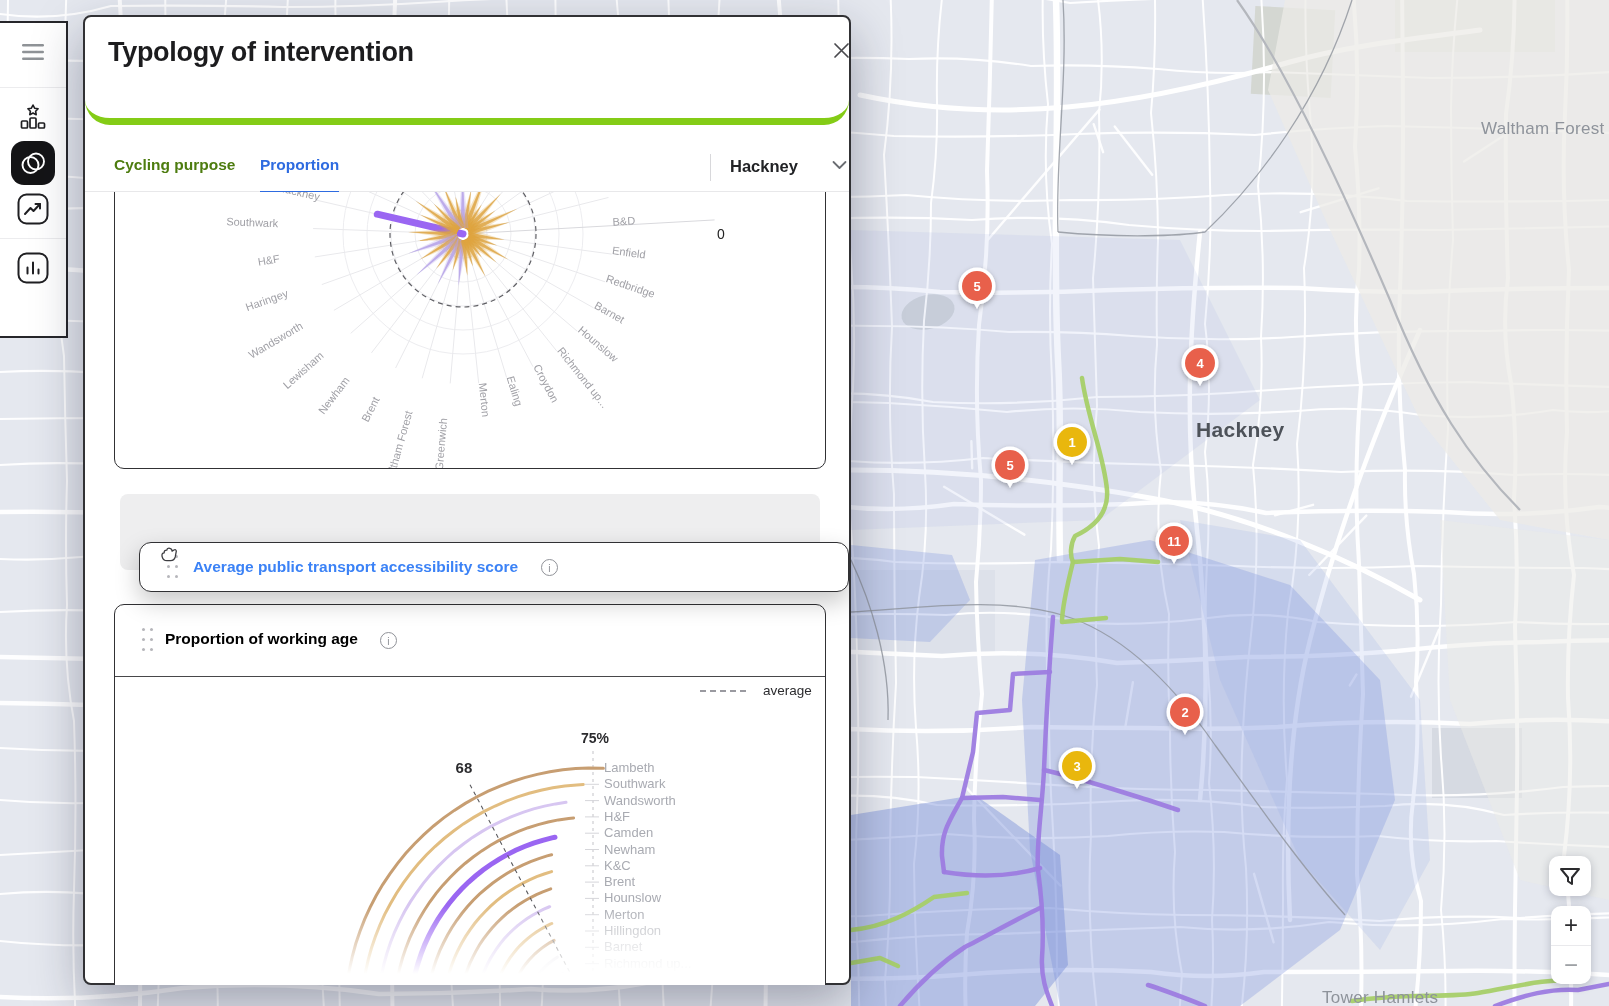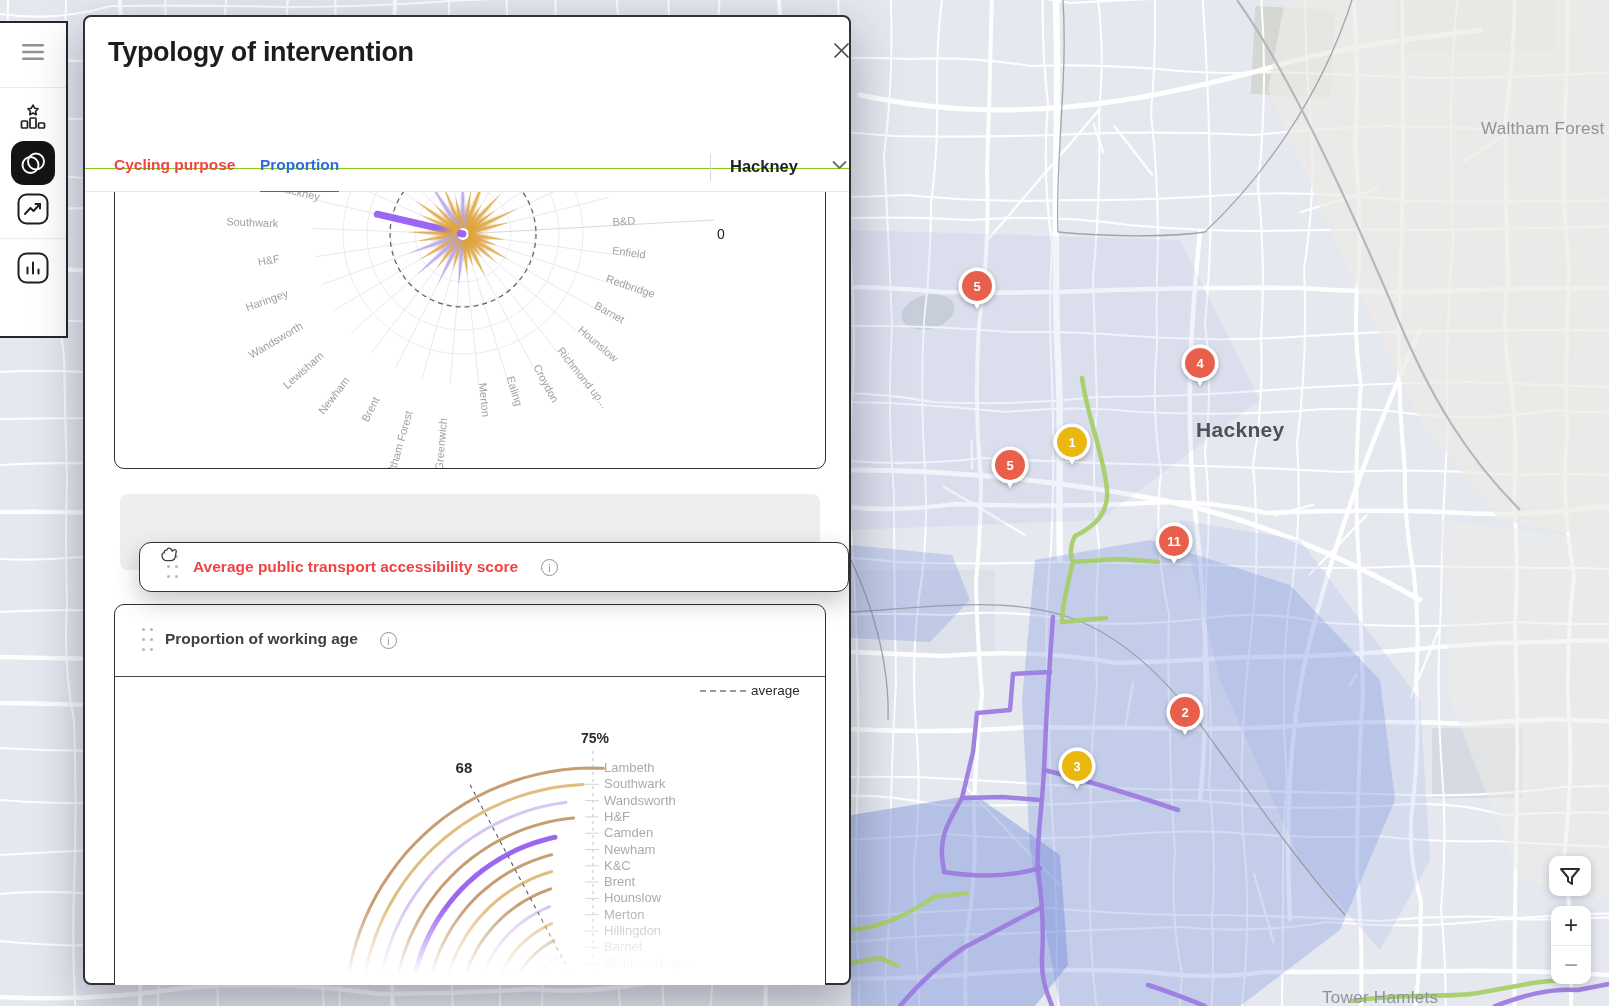--- a/index.html
+++ b/index.html
@@ -20,50 +20,50 @@
   .sidebar{position:absolute;left:0;top:21px;width:68px;height:317px;background:#fff;
     border:2px solid #26262a;border-left:none;box-sizing:border-box;}
   .sb-item{height:46px;display:flex;align-items:center;justify-content:center;cursor:pointer;}
   .sb-div{height:1px;background:#ececee;margin:6px 0;}
   .sb-active{width:44px;height:44px;background:#141416;border-radius:13px;display:flex;align-items:center;justify-content:center;}
 
   
   .modal{position:absolute;left:83px;top:15px;width:768px;height:970px;background:#fff;
     border:2px solid #313134;border-radius:8px;box-sizing:border-box;
     box-shadow:0 18px 50px rgba(25,30,55,.35);}
-  .m-head{position:absolute;left:0;top:0;width:100%;height:152px;border-bottom:1px solid #84cc16;box-sizing:border-box;}
+  .m-head{position:absolute;left:0;top:0;width:100%;height:108px;border-bottom:7px solid #84cc16;box-sizing:border-box;border-radius:25px;}
   .m-title{position:absolute;left:23px;top:20px;font-size:27px;font-weight:800;letter-spacing:-.3px;color:#1c1c1e;}
   .m-sub{position:absolute;left:23px;top:62px;width:655px;font-size:15.5px;line-height:24px;color:#56595e;}
   .m-close{position:absolute;left:745px;top:22px;width:22px;height:22px;cursor:pointer;display:flex;align-items:center;justify-content:center;}
   .tabsrow{position:absolute;left:0;top:128px;width:100%;height:47px;border-bottom:1px solid #e8e8ea;box-sizing:border-box;}
-  .tab{position:absolute;top:0;height:46px;line-height:40px;font-size:15.5px;font-weight:600;cursor:pointer;color:#ef4444;}
+  .tab{position:absolute;top:0;height:46px;line-height:40px;font-size:15.5px;font-weight:600;cursor:pointer;color:#4d7c0f;}
   .tab.active{color:#2e6be0;border-bottom:3px solid #2e6be0;}
   .tab1{left:29px;} .tab2{left:175px;}
   .sel-div{position:absolute;left:625px;top:9px;width:1px;height:27px;background:#d8d8db;}
   .sel-label{position:absolute;left:645px;top:0;height:46px;line-height:42px;font-size:16.5px;font-weight:700;color:#222326;cursor:pointer;}
   .sel-chev{position:absolute;left:747px;top:15px;cursor:pointer;}
   .m-body{position:absolute;left:0;top:175px;width:764px;height:793px;overflow:hidden;}
 
   .card{position:absolute;background:#fff;border:1.6px solid #313134;border-radius:10px;box-sizing:border-box;overflow:hidden;}
   .card1{left:29px;top:-130px;width:712px;height:407px;}
   .dropzone{position:absolute;left:35px;top:302px;width:700px;height:76px;background:#eeeeef;border-radius:8px;}
   .card2{left:29px;top:412px;width:712px;height:640px;}
   .chart-abs{position:absolute;}
   .c2-head{position:absolute;left:0;top:0;width:100%;height:72px;border-bottom:1px solid #47474a;box-sizing:border-box;}
-  .c2-title{position:absolute;left:50px;top:0;height:72px;line-height:68px;font-size:15.5px;font-weight:700;color:#404040;}
+  .c2-title{position:absolute;left:50px;top:0;height:72px;line-height:68px;font-size:15.5px;font-weight:700;color:#000000;}
   .dots{position:absolute;width:12px;height:26px;}
   .dots i{position:absolute;width:3.2px;height:3.2px;border-radius:50%;background:#b6b6bb;}
-  .legend{position:absolute;left:585px;top:78px;display:flex;align-items:center;gap:5px;}
+  .legend{position:absolute;left:585px;top:78px;display:flex;align-items:center;gap:17px;}
   .legend .dash{width:46px;border-top:2px dashed #9a9aa0;}
   .legend .lt{font-size:13.5px;color:#2c2c2f;}
   .fade{position:absolute;left:2px;right:2px;top:300px;height:81px;background:linear-gradient(to bottom,rgba(255,255,255,0),#fff 85%);}
 
   .dragged{position:absolute;left:54px;top:350px;width:710px;height:50px;background:#fff;border:1.6px solid #313134;
     border-radius:12px;box-sizing:border-box;box-shadow:0 10px 24px rgba(0,0,0,.22);cursor:grabbing;}
-  .dragged .dtitle{position:absolute;left:53px;top:0;height:48px;line-height:48px;font-size:15.5px;font-weight:700;color:#ef4444;}
+  .dragged .dtitle{position:absolute;left:53px;top:0;height:48px;line-height:48px;font-size:15.5px;font-weight:700;color:#3b82f6;}
   .info{width:17px;height:17px;border:1.4px solid #909298;border-radius:50%;display:inline-flex;align-items:center;justify-content:center;
     font-size:10.5px;color:#909298;box-sizing:border-box;cursor:pointer;}
   .info-abs{position:absolute;}
 </style>
 </head>
 <body>
 
 <div class="page">
 
   <svg id="map-svg" width="1609" height="1006" viewBox="0 0 1609 1006">

